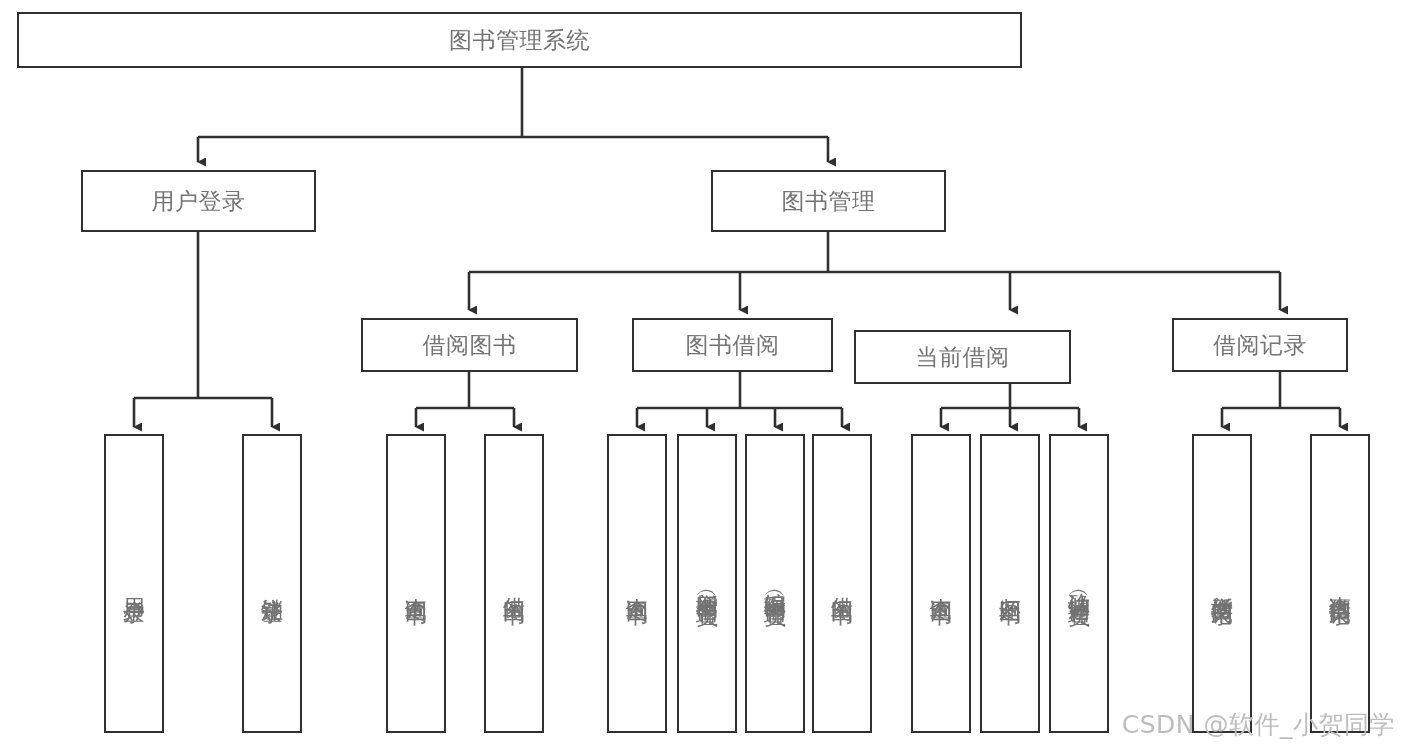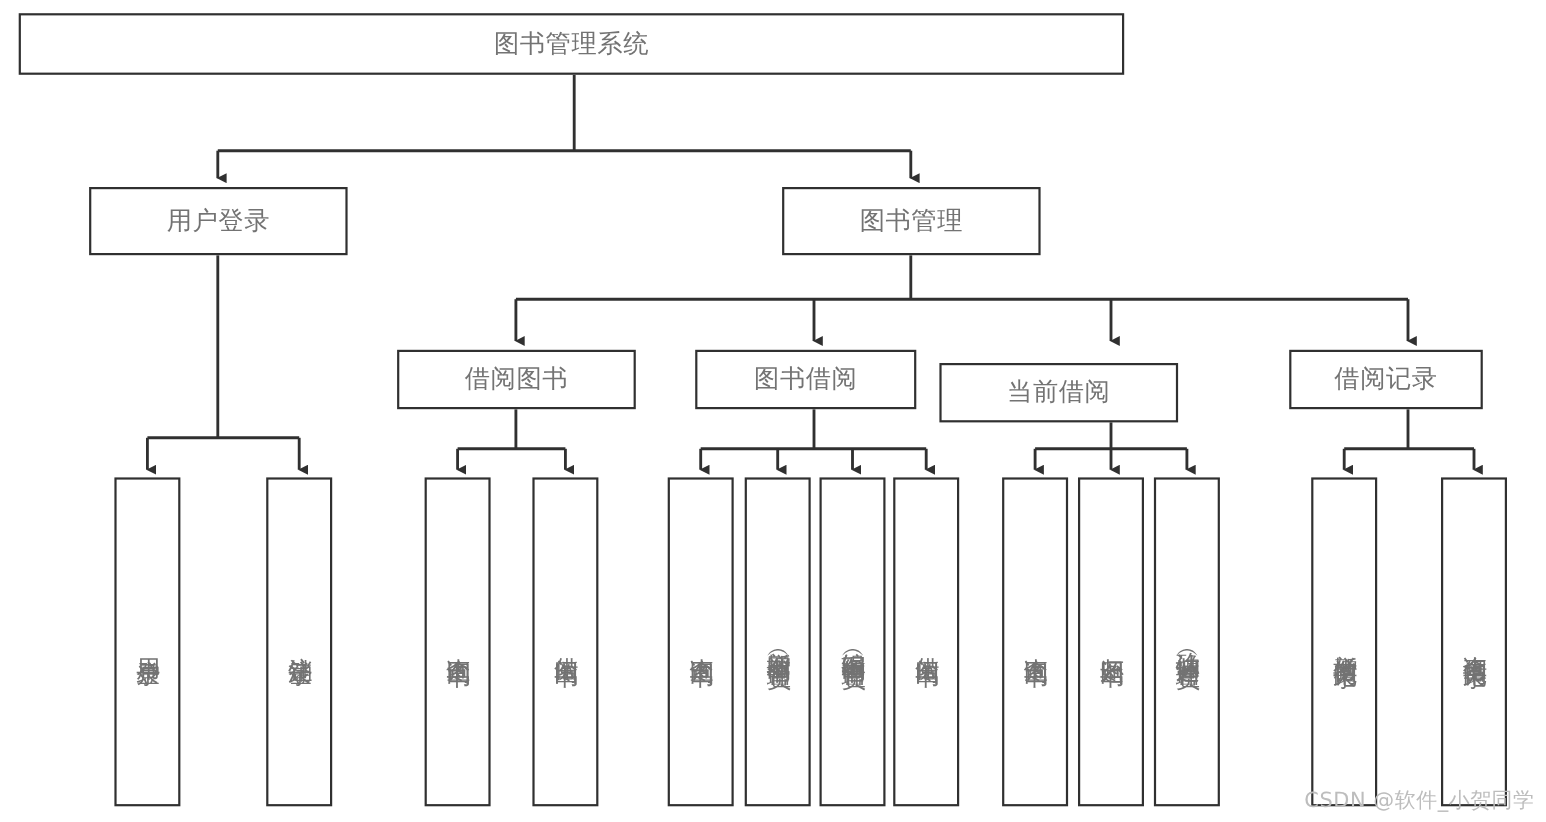--- a/index.html
+++ b/index.html
@@ -53,21 +53,21 @@
   .node.vert > .vtext {
     writing-mode: vertical-rl;
     text-orientation: upright;
     display: block;
     white-space: nowrap;
   }
   #watermark {
     position: absolute;
     right: 10px;
     bottom: 6px;
-    font-size: 19px;
+    font-size: 25px;
     color: #bdbdbd;
     letter-spacing: 0.5px;
     white-space: nowrap;
     user-select: none;
   }
 </style>
 </head>
 <body>
 
 <div id="diagram-root">

